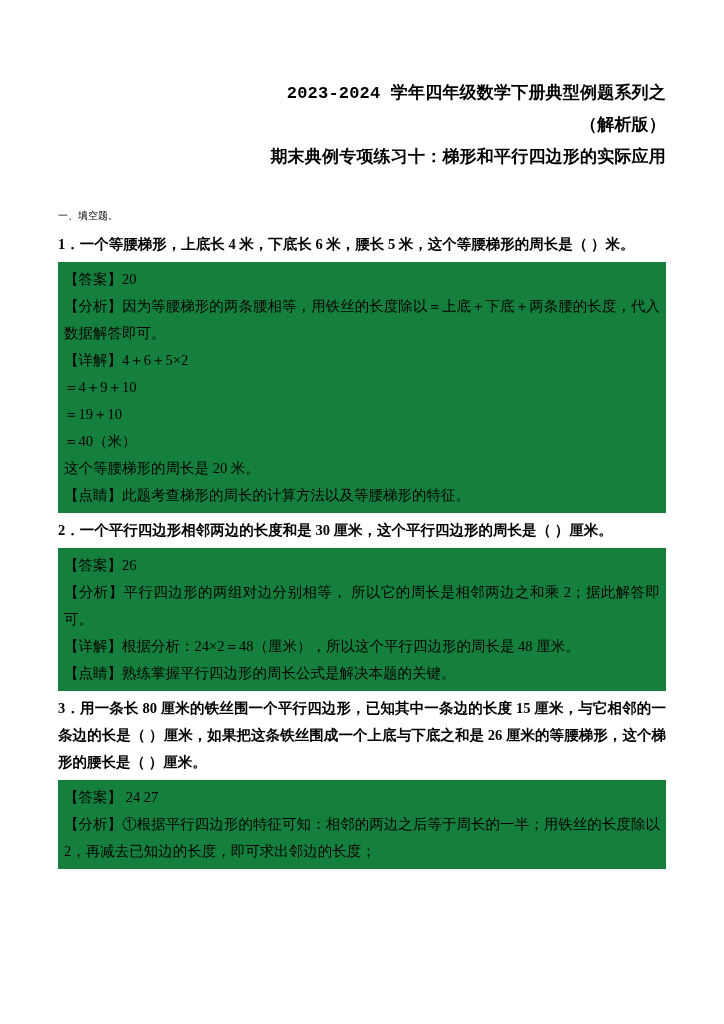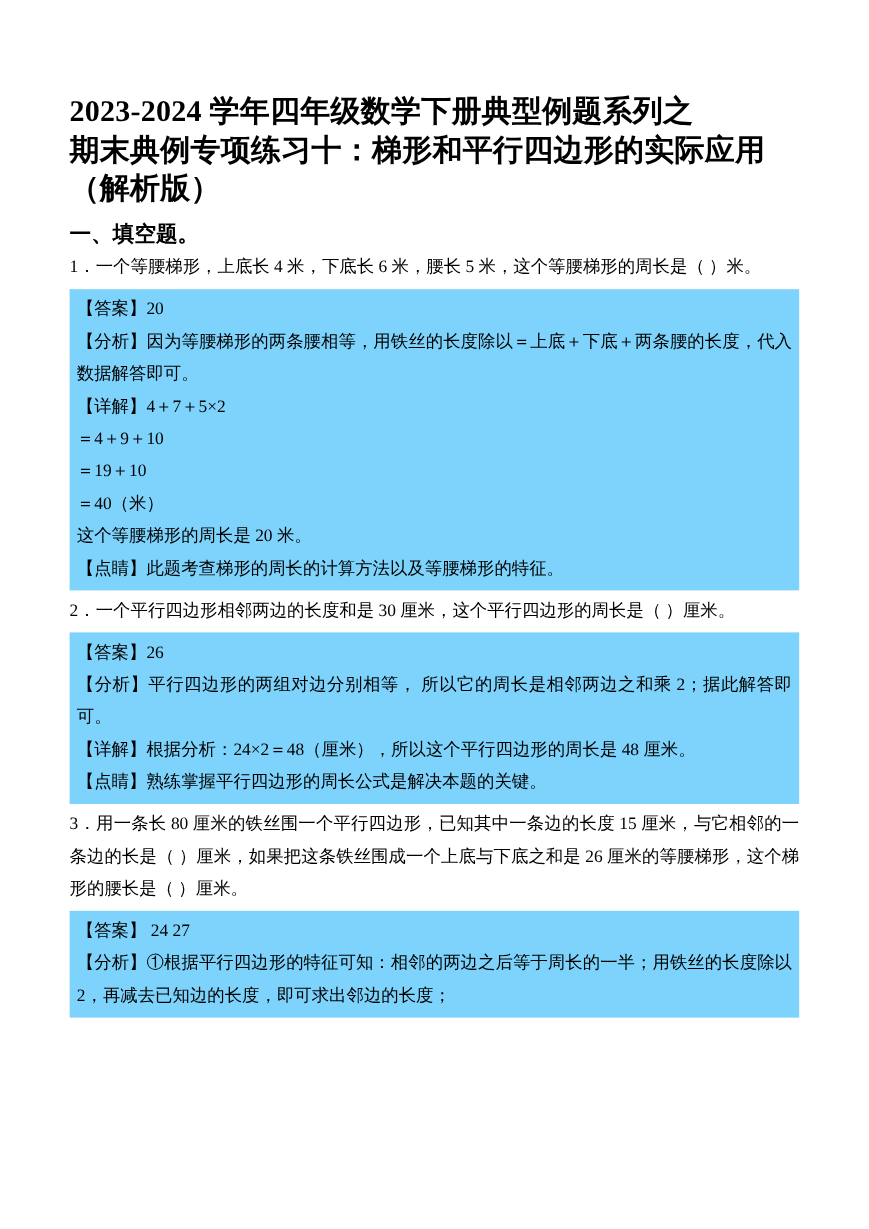--- a/index.html
+++ b/index.html
@@ -15,74 +15,74 @@
     overflow: hidden;
   }
   .page {
     position: relative;
     width: 724px;
     height: 1024px;
     box-sizing: border-box;
     padding: 78px 58px 20px 58px;
   }
   .doc-title {
-    font-family: Liberation Serif, serif;
+    font-family: Liberation Mono, monospace;
     font-weight: bold;
-    font-size: 25px;
+    font-size: 17px;
     line-height: 32px;
-    text-align: left;
+    text-align: right;
     letter-spacing: 0.2px;
     margin: 0 0 6px 0;
   }
   .doc-title .line {
     display: block;
     white-space: nowrap;
   }
   .section-head {
-    font-size: 18px;
+    font-size: 10px;
     line-height: 26px;
-    margin: 8px 0 2px 0;
-    font-weight: bold;
+    margin: 29px 0 2px 0;
   }
   .question {
     font-size: 14.5px;
     line-height: 27px;
     margin: 2px 0 4px 0;
     text-align: justify;
+    font-weight: bold;
   }
   .answer-block {
-    background: #7dd3fc;
+    background: #15803d;
     padding: 4px 6px 4px 6px;
     margin: 2px 0 4px 0;
   }
   .answer-block p {
     margin: 0;
     font-size: 14.5px;
     line-height: 27px;
     text-align: justify;
   }
 </style>
 </head>
 <body>
 
 <div class="page">
 
   <div class="doc-title">
     <span class="line">2023-2024 学年四年级数学下册典型例题系列之</span>
+    <span class="line">（解析版）</span>
     <span class="line">期末典例专项练习十：梯形和平行四边形的实际应用</span>
-    <span class="line">（解析版）</span>
   </div>
 
   <div class="section-head">一、填空题。</div>
 
   <div class="question">1．一个等腰梯形，上底长 4 米，下底长 6 米，腰长 5 米，这个等腰梯形的周长是（          ）米。</div>
   <div class="answer-block">
     <p>【答案】20</p>
     <p>【分析】因为等腰梯形的两条腰相等，用铁丝的长度除以＝上底＋下底＋两条腰的长度，代入数据解答即可。</p>
-    <p>【详解】4＋7＋5×2</p>
+    <p>【详解】4＋6＋5×2</p>
     <p>＝4＋9＋10</p>
     <p>＝19＋10</p>
     <p>＝40（米）</p>
     <p>这个等腰梯形的周长是 20 米。</p>
     <p>【点睛】此题考查梯形的周长的计算方法以及等腰梯形的特征。</p>
   </div>
 
   <div class="question">2．一个平行四边形相邻两边的长度和是 30 厘米，这个平行四边形的周长是（          ）厘米。</div>
   <div class="answer-block">
     <p>【答案】26</p>

